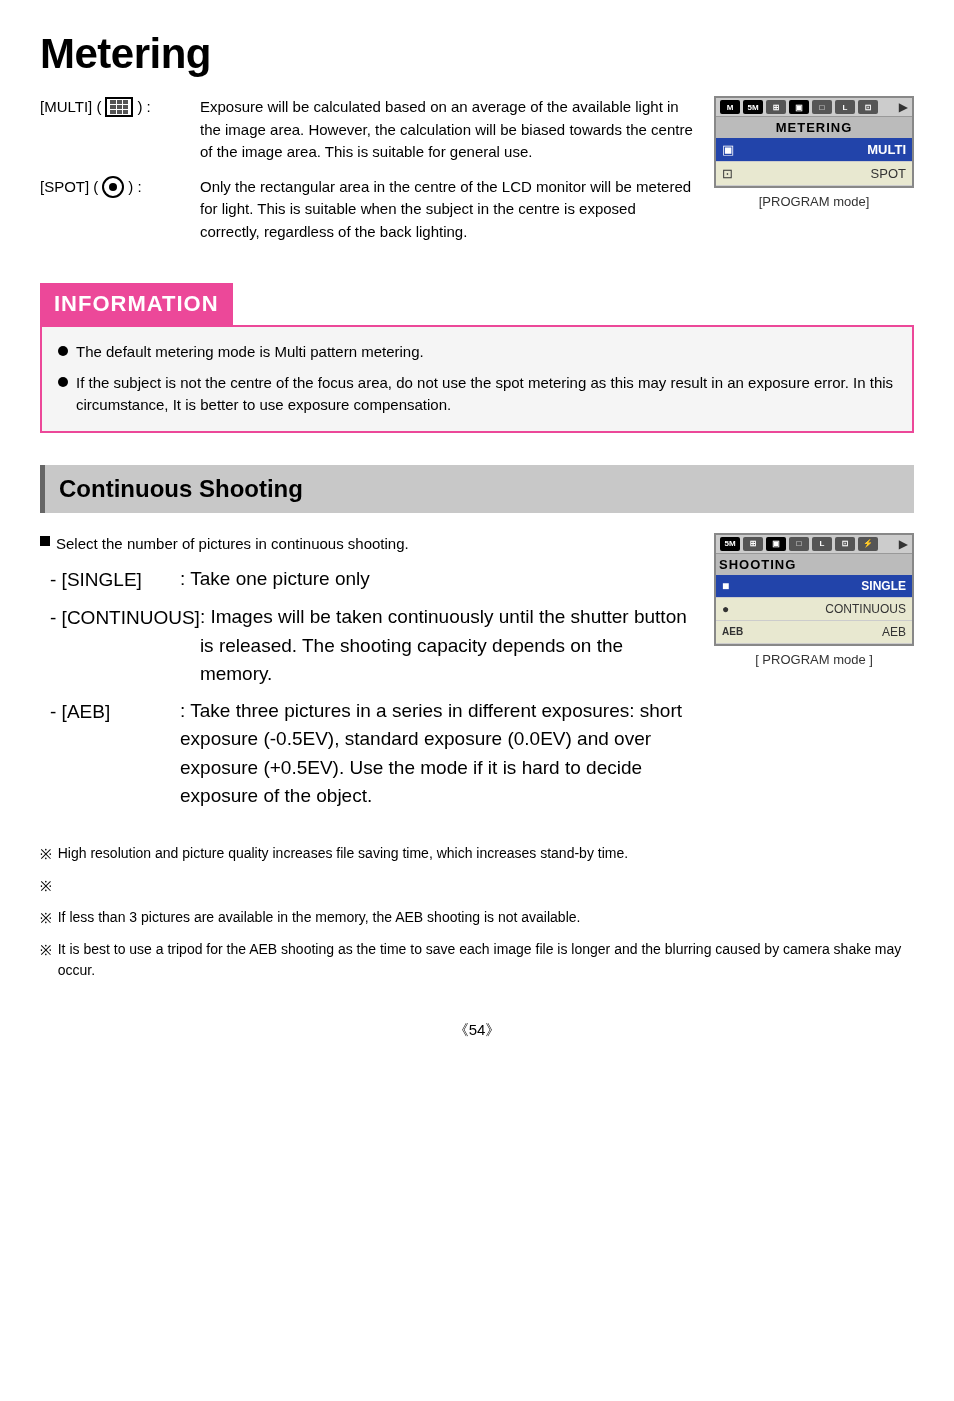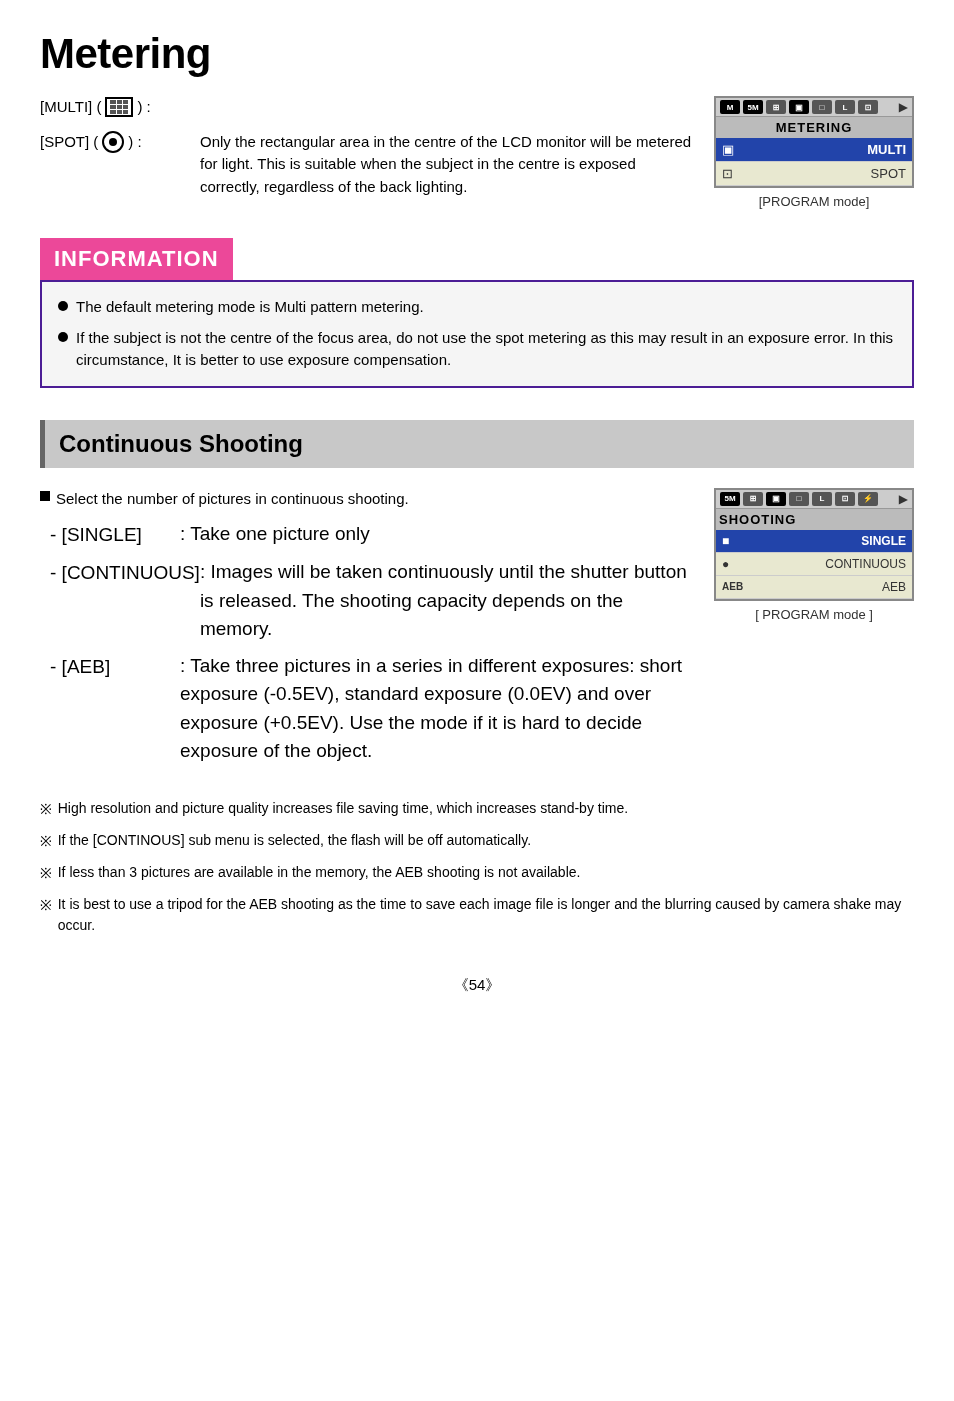--- a/index.html
+++ b/index.html
@@ -165,21 +165,21 @@
       background: #ec4899;
       color: #fff;
       font-size: 22px;
       font-weight: 900;
       padding: 8px 14px;
       display: inline-block;
       margin-bottom: 0;
       letter-spacing: 1px;
     }
     .info-body {
-      border: 2px solid #4c1d95;
+      border: 2px solid #ec4899;
       padding: 14px 16px;
       background: #f5f5f5;
     }
     .info-item {
       display: flex;
       align-items: flex-start;
       margin-bottom: 8px;
       font-size: 15px;
       line-height: 1.5;
     }
@@ -337,20 +337,21 @@
               <span></span>
                 <span></span>
                 <span></span>
               <span></span>
                 <span></span>
                 <span></span>
             </div>
           </span>
           <span>) :</span>
         </div>
+        <span>Exposure will be calculated based on an average of the available light in the image area. However, the calculation will be biased towards the centre of the image area. This is suitable for general use.</span>
       </div>
 
       <div class="metering-row">
         <div class="label-part">
           <span>[SPOT] (</span>
           <span class="icon-box icon-box-spot">
             <div class="icon-dot"></div>
           </span>
           <span>) :</span>
         </div>
@@ -459,21 +460,20 @@
     </div>
   </div>
 
   <div class="notes-section">
     <div class="note-item">
       <span class="note-symbol">※</span>
       <span>High resolution and picture quality increases file saving time, which increases stand-by time.</span>
     </div>
     <div class="note-item">
       <span class="note-symbol">※</span>
-      <span>If the [CONTINOUS] sub menu is selected, the flash will be off automatically.</span>
     </div>
     <div class="note-item">
       <span class="note-symbol">※</span>
       <span>If less than 3 pictures are available in the memory, the AEB shooting is not available.</span>
     </div>
     <div class="note-item">
       <span class="note-symbol">※</span>
       <span>It is best to use a tripod for the AEB shooting as the time to save each image file is longer and the blurring caused by camera shake may occur.</span>
     </div>
   </div>

